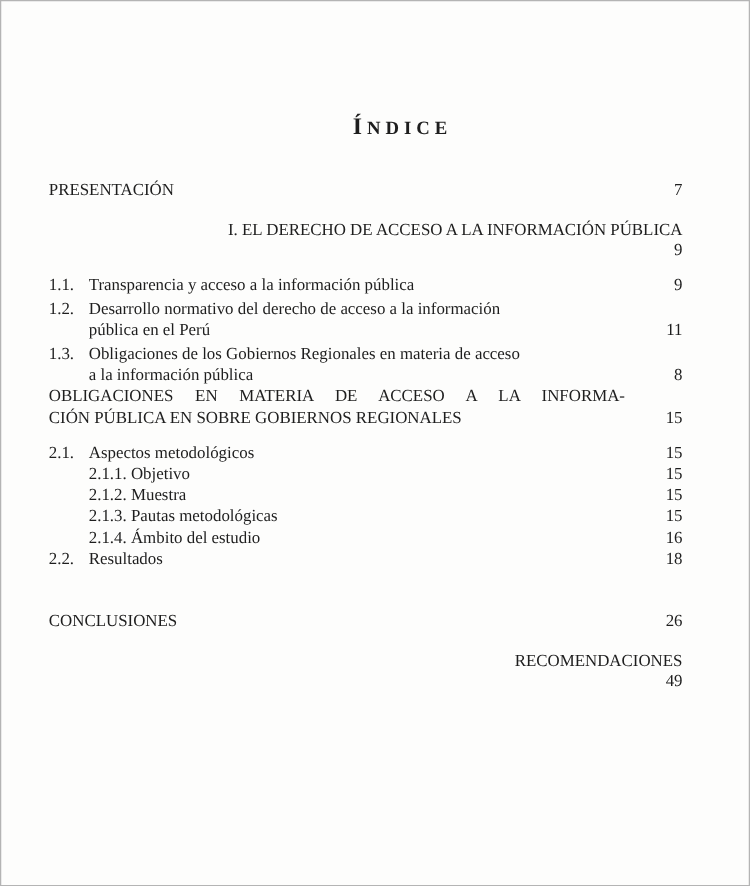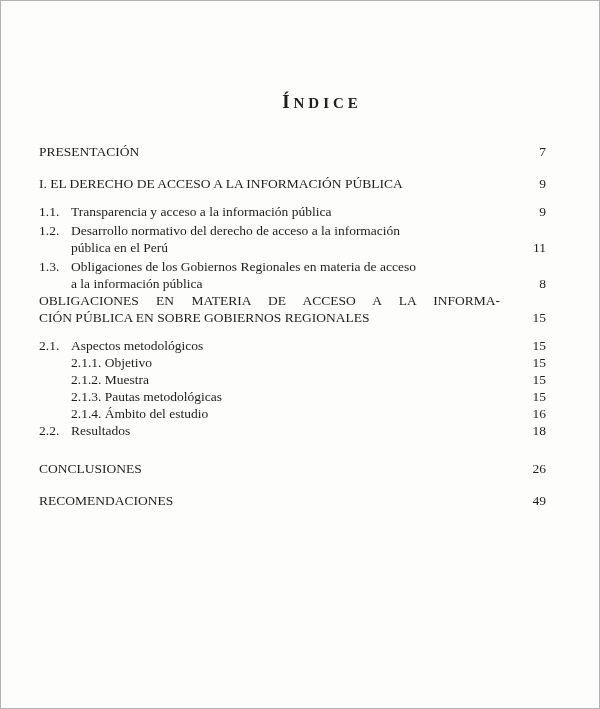--- a/index.html
+++ b/index.html
@@ -37,22 +37,22 @@
     line-height: 16px;
     margin-top: 1px;
   }
   .toc-text { flex: 1; }
   .toc-page { width: 46px; text-align: right; flex: none; }
   .section { font-weight: normal; }
   .item .toc-num { display: inline-block; width: 32px; }
   .item.cont .toc-text { padding-left: 32px; }
   .subitem .toc-text { padding-left: 32px; }
   .justify .toc-text { text-align: justify; text-align-last: justify; }
-  .sp-lg { margin-top: 22px; }
-  .sp-md { margin-top: 16px; }
+  .sp-lg { margin-top: 34px; }
+  .sp-md { margin-top: 16px; flex-direction: column; }
   .sp-sm { margin-top: 12px; }
   .sp-xs { margin-top: 3px; justify-content: center; }
 </style>
 </head>
 <body>
 
 <div class="page">
   <div class="title"><span>Í</span><span class="title-rest">NDICE</span></div>
   <div class="toc" id="toc-list">
       <div class="toc-row section">

